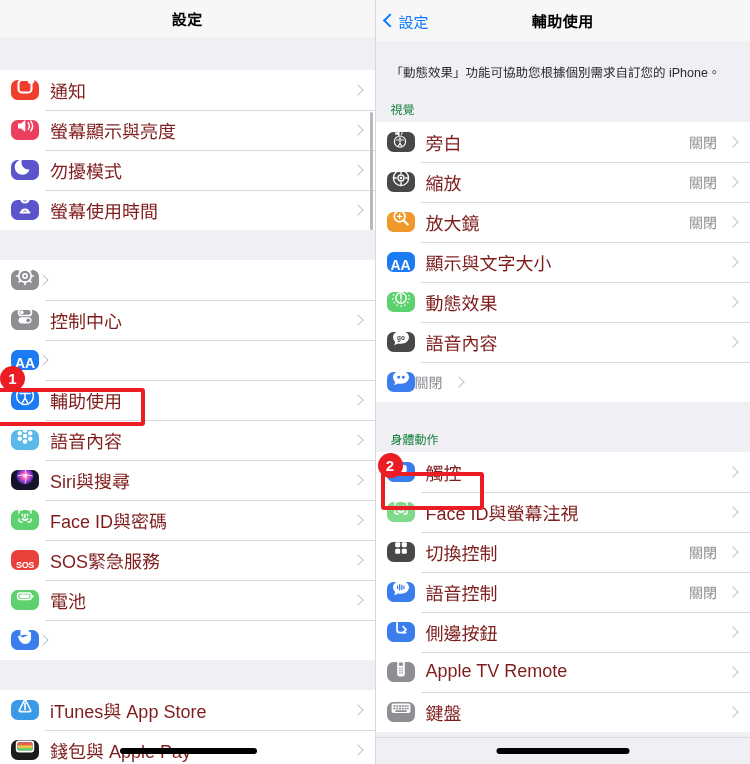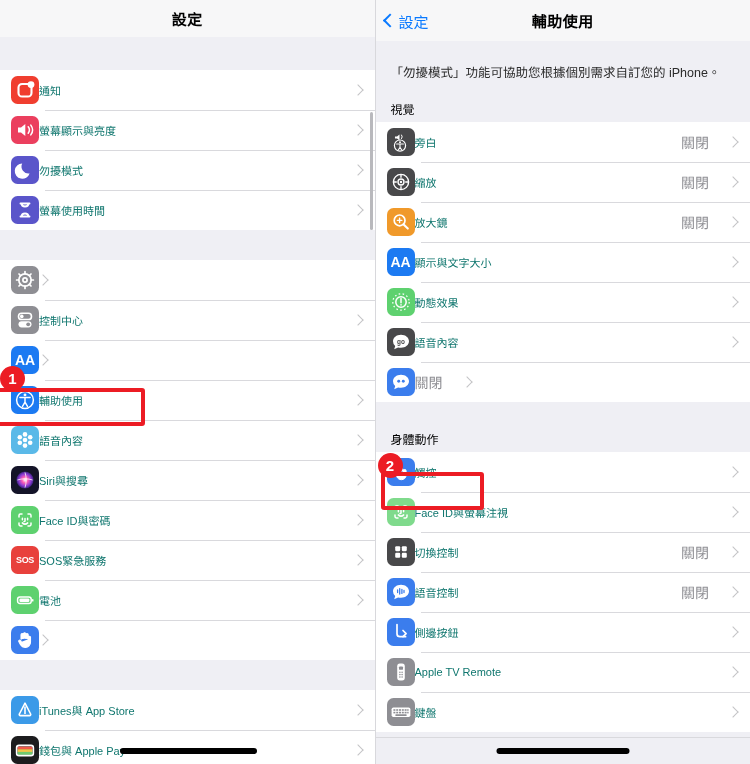--- a/index.html
+++ b/index.html
@@ -40,37 +40,37 @@
   .gap{background:#efeff4;}
   .group{background:#ffffff;}
   .row{
     display:flex;align-items:center;height:40px;
     background:#fff;position:relative;padding-left:11px;cursor:pointer;
   }
   .row + .row::before{
     content:"";position:absolute;left:45px;right:0;top:0;height:1px;background:#d9d9dd;
   }
   .icon{
-    width:28px;height:28px;border-radius:6.5px;flex:0 0 28px;
-    display:flex;align-items:center;justify-content:center;
+    width:28px;height:20px;border-radius:6.5px;flex:0 0 28px;
+    display:flex;align-items:flex-end;justify-content:center;
     position:relative;overflow:hidden;
   }
   .icon svg{display:block;}
   .label{
-    flex:1 1 auto;font-size:11px;color:#0f766e;
+    flex:1 1 auto;margin-left:11px;font-size:18px;color:#7f1d1d;
     white-space:nowrap;overflow:hidden;text-overflow:ellipsis;
   }
-  .value{font-size:14px;color:#8e8e93;margin-right:20px;white-space:nowrap;}
+  .value{font-size:14px;color:#8e8e93;margin-right:12px;white-space:nowrap;}
   .chev{
     width:7px;height:7px;border-top:1.7px solid #c4c4c6;border-right:1.7px solid #c4c4c6;
     transform:rotate(45deg);margin-right:13px;flex:0 0 auto;
   }
 
   .section-hd{
-    font-size:12px;color:#000000;padding:6px 0 5px 15px;
+    font-size:12px;color:#15803d;padding:6px 0 5px 15px;
     background:#efeff4;
   }
   .blurb{
     font-size:12.5px;color:#2b2b2b;padding:24px 15px 12px 15px;background:#efeff4;
     line-height:1.35;
   }
 
   
   .scrollbar{
     position:absolute;right:2px;top:75px;width:2.5px;height:118px;
@@ -332,21 +332,21 @@
     <div class="navbar right">
       <span class="back-btn">
         <span class="chev-left"></span>
         <span>設定</span>
       </span>
       <span class="nav-title">輔助使用</span>
     </div>
 
     <div class="body">
 
-      <div class="blurb">「勿擾模式」功能可協助您根據個別需求自訂您的 iPhone。</div>
+      <div class="blurb">「動態效果」功能可協助您根據個別需求自訂您的 iPhone。</div>
 
       <div class="section-hd">視覺</div>
 
       <div class="group">
 
         <div class="row">
           <span class="icon" style="background:#48484a">
             <svg width="28" height="28" viewBox="0 0 28 28">
               <path d="M6.8 7.6h2.2l2.6-2.1v6.3L9 9.7H6.8z" fill="#fff" transform="translate(1.5,1.3) scale(.95)"></path>
               <path d="M14.6 7a3 3 0 010 3.6" stroke="#fff" stroke-width="1" fill="none" stroke-linecap="round"></path>

